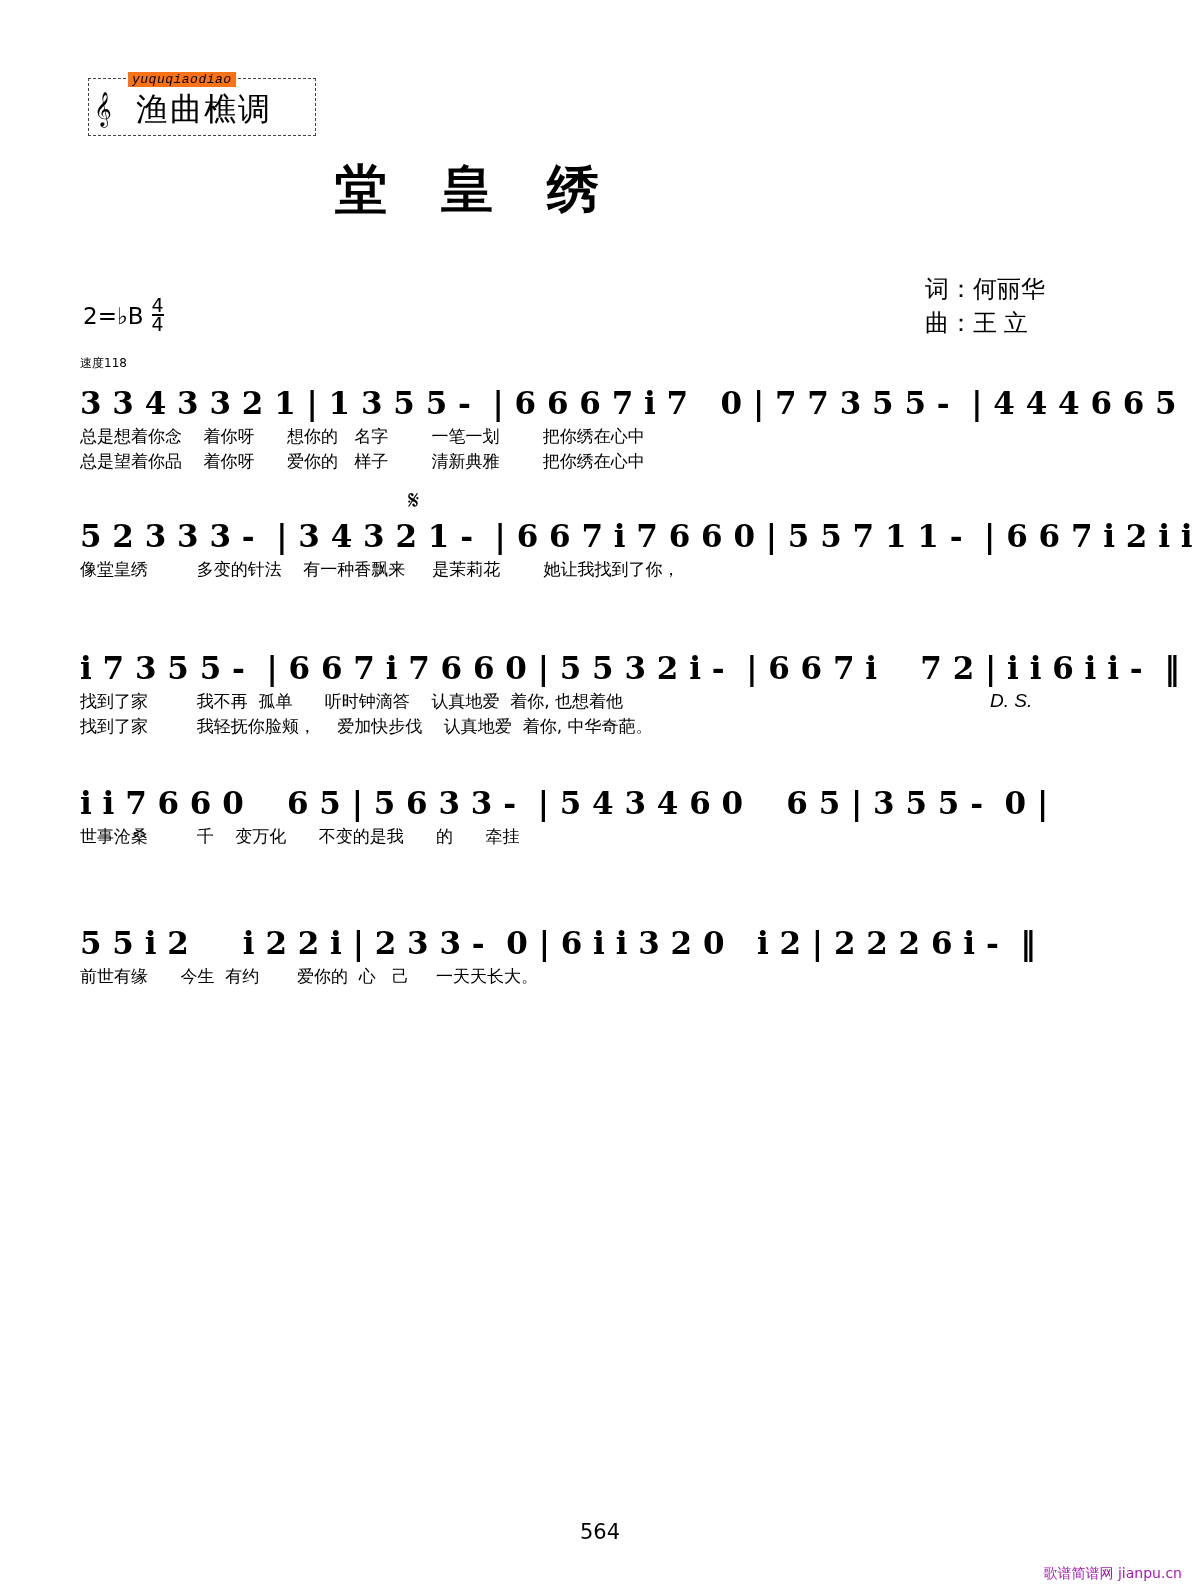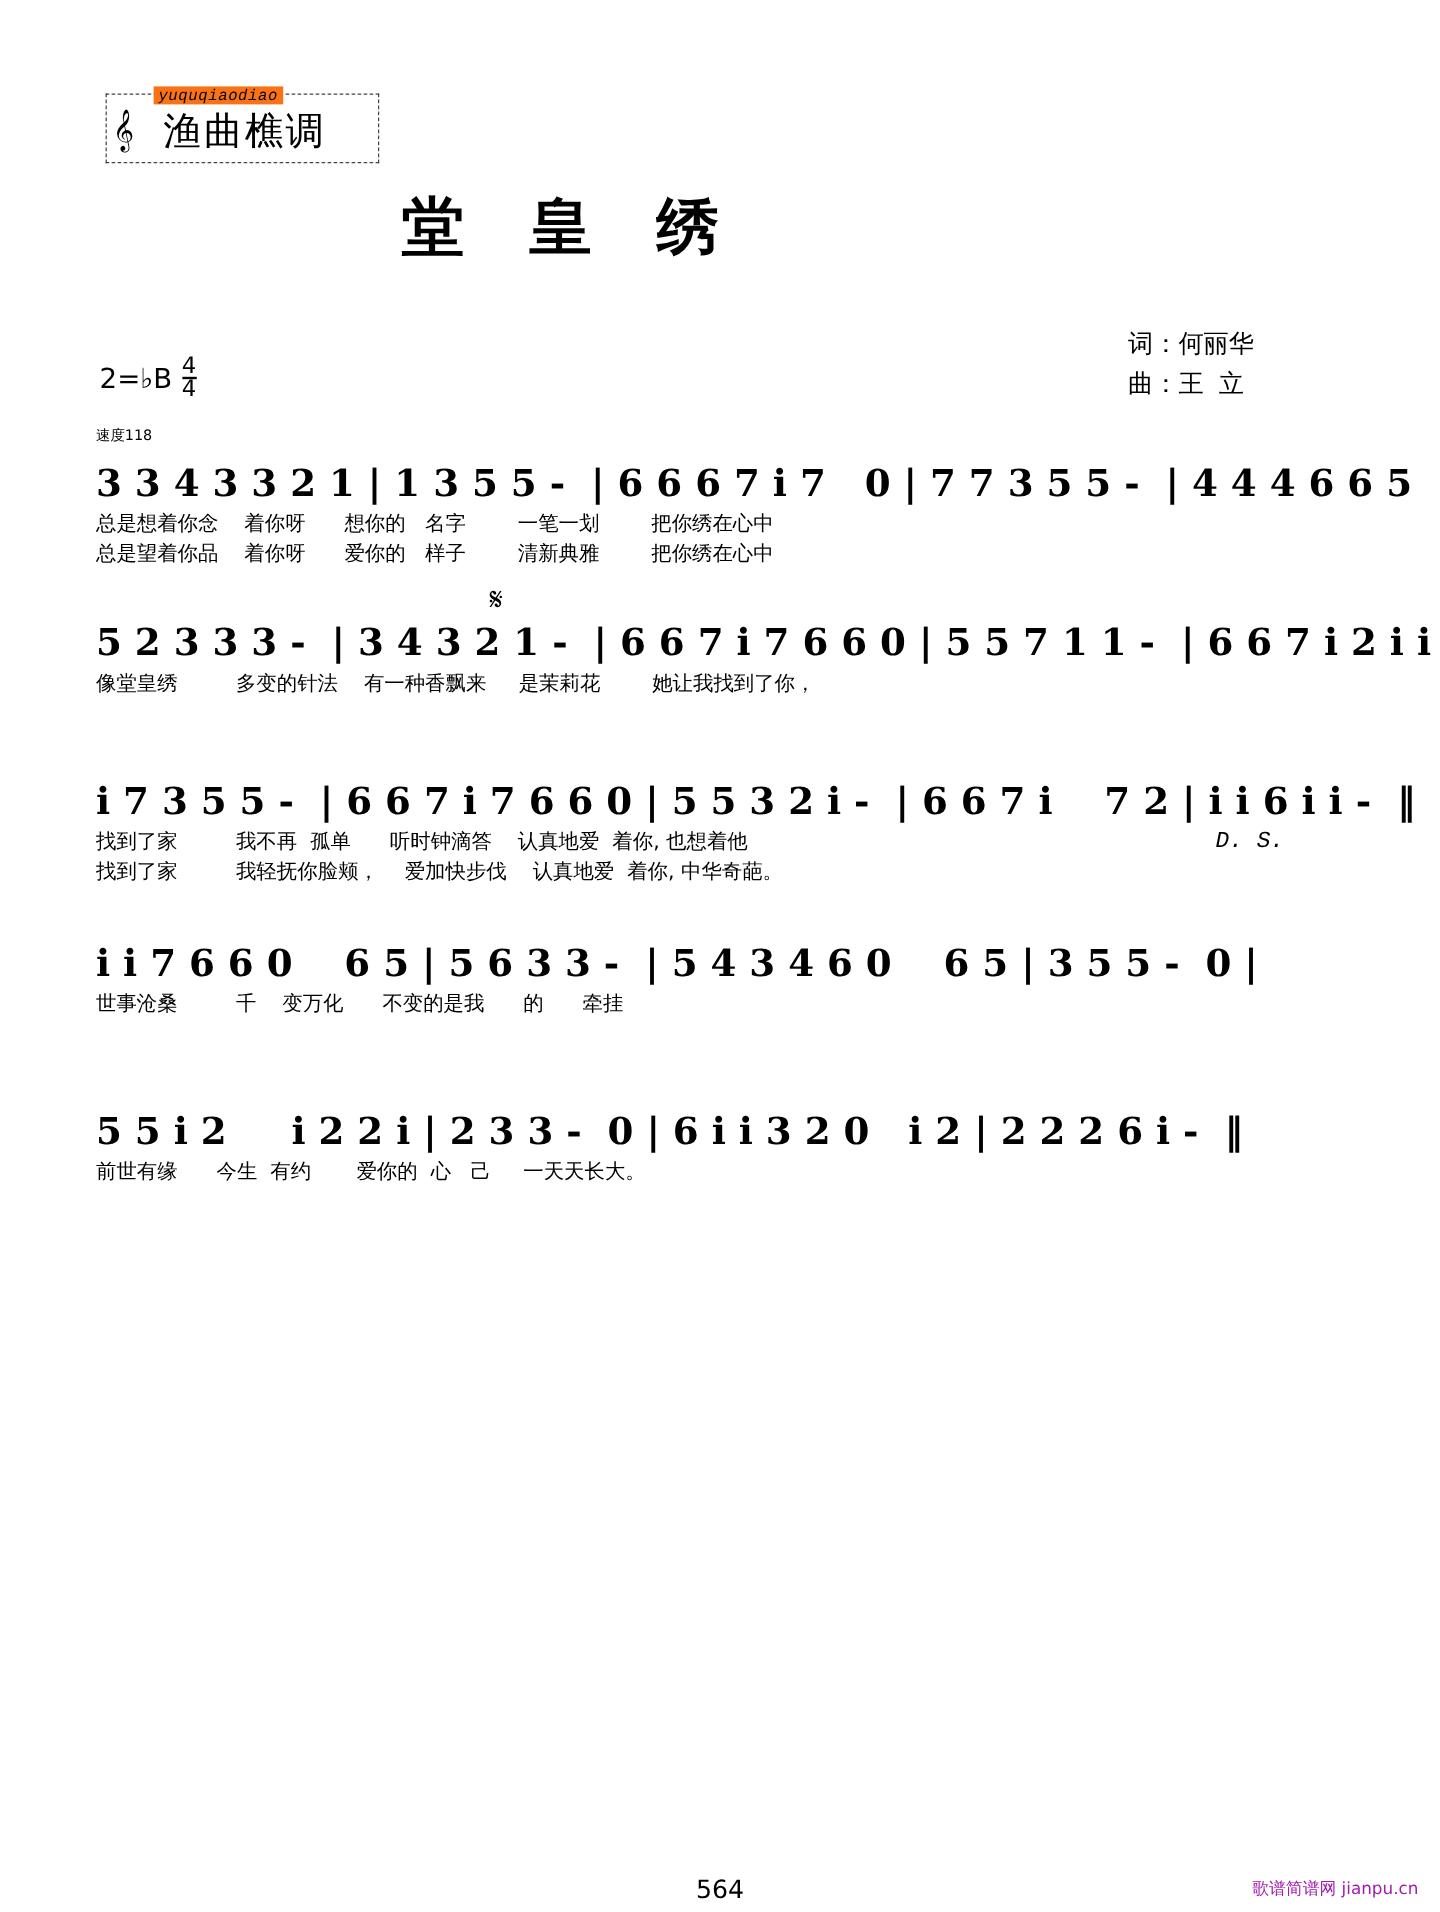--- a/index.html
+++ b/index.html
@@ -70,22 +70,22 @@
     text-align: center;
     font-family: "DejaVu Serif", serif;
     font-size: 52px;
     font-weight: bold;
     letter-spacing: 18px;
   }
   .credits {
     position: absolute;
     right: 155px;
     top: 272px;
-    font-family: Liberation Mono, monospace;
-    font-size: 21px;
+    font-family: Liberation Sans, sans-serif;
+    font-size: 24px;
     line-height: 34px;
     text-align: left;
   }
   .credits div { white-space: pre; }
 
   
   .keysig {
     position: absolute;
     left: 83px;
     top: 298px;
@@ -132,40 +132,38 @@
   .lyr {
     position: relative;
     font-family: "DejaVu Sans", sans-serif;
     font-size: 17px;
     height: 25px;
     white-space: pre;
   }
 
   .dsal {
     position: absolute;
-    font-family: Liberation Mono, monospace;
+    font-family: Liberation Sans, sans-serif;
     font-size: 19px;
     font-style: italic;
-    margin-left: 23px;
   }
   .segno {
     position: absolute;
     font-family: "DejaVu Serif", serif;
     font-size: 26px;
   }
 
   .page-number {
     position: absolute;
     left: 0;
     top: 1520px;
     width: 1200px;
     text-align: center;
     font-family: "DejaVu Sans", sans-serif;
     font-size: 21px;
-    margin-top: 43px;
   }
   .site-credit {
     position: absolute;
     right: 18px;
     bottom: 10px;
     font-family: "DejaVu Sans", sans-serif;
     font-size: 14px;
     color: #a21caf;
   }
 </style>

